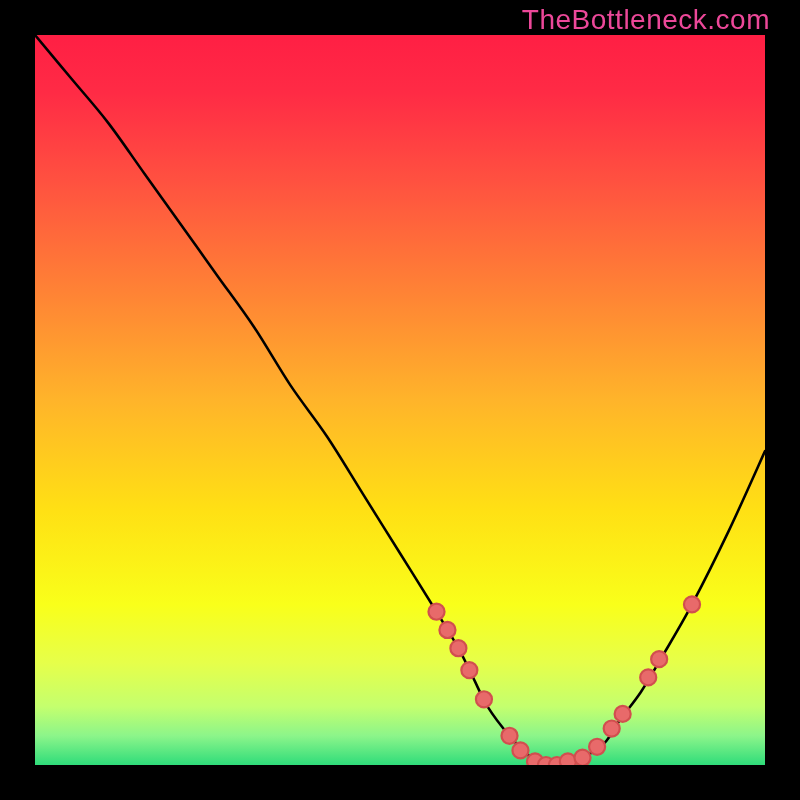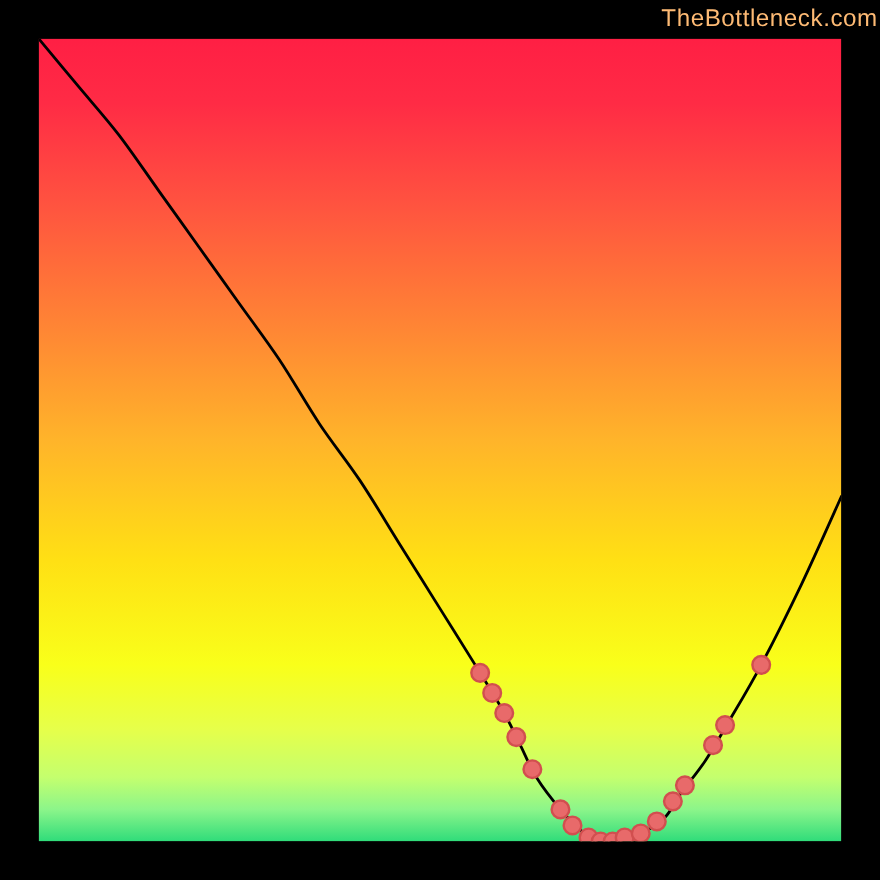--- a/index.html
+++ b/index.html
@@ -13,23 +13,23 @@
   }
   .frame {
     position: relative;
     width: 800px;
     height: 800px;
     background: #000;
   }
   .watermark {
     position: absolute;
     top: 4px;
-    right: 2px;
-    color: #fdba74;
-    font-size: 22px;
+    right: 30px;
+    color: #ec4899;
+    font-size: 28px;
     font-weight: 500;
     letter-spacing: 0.5px;
     z-index: 5;
   }
   .plot-area {
     position: absolute;
     left: 35px;
     top: 35px;
     width: 730px;
     height: 730px;

